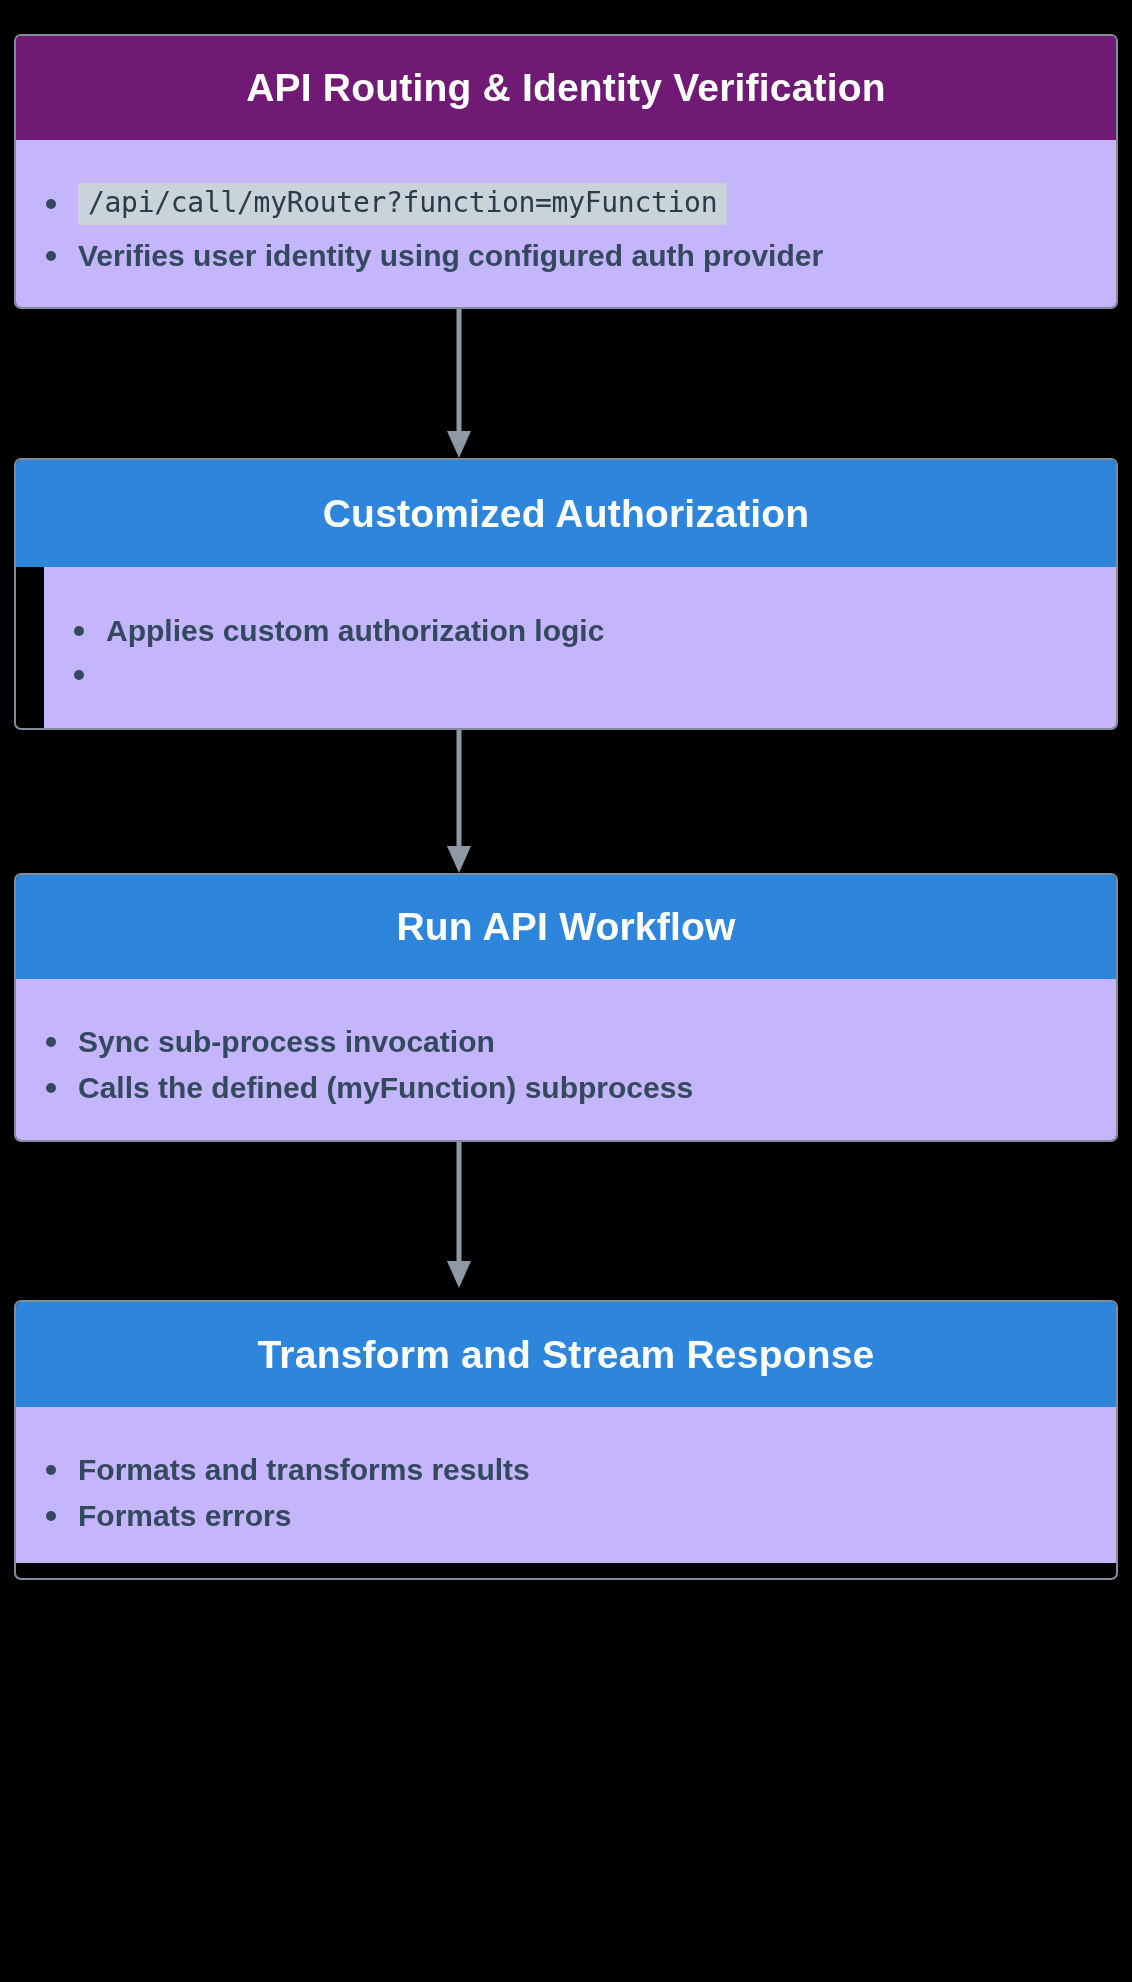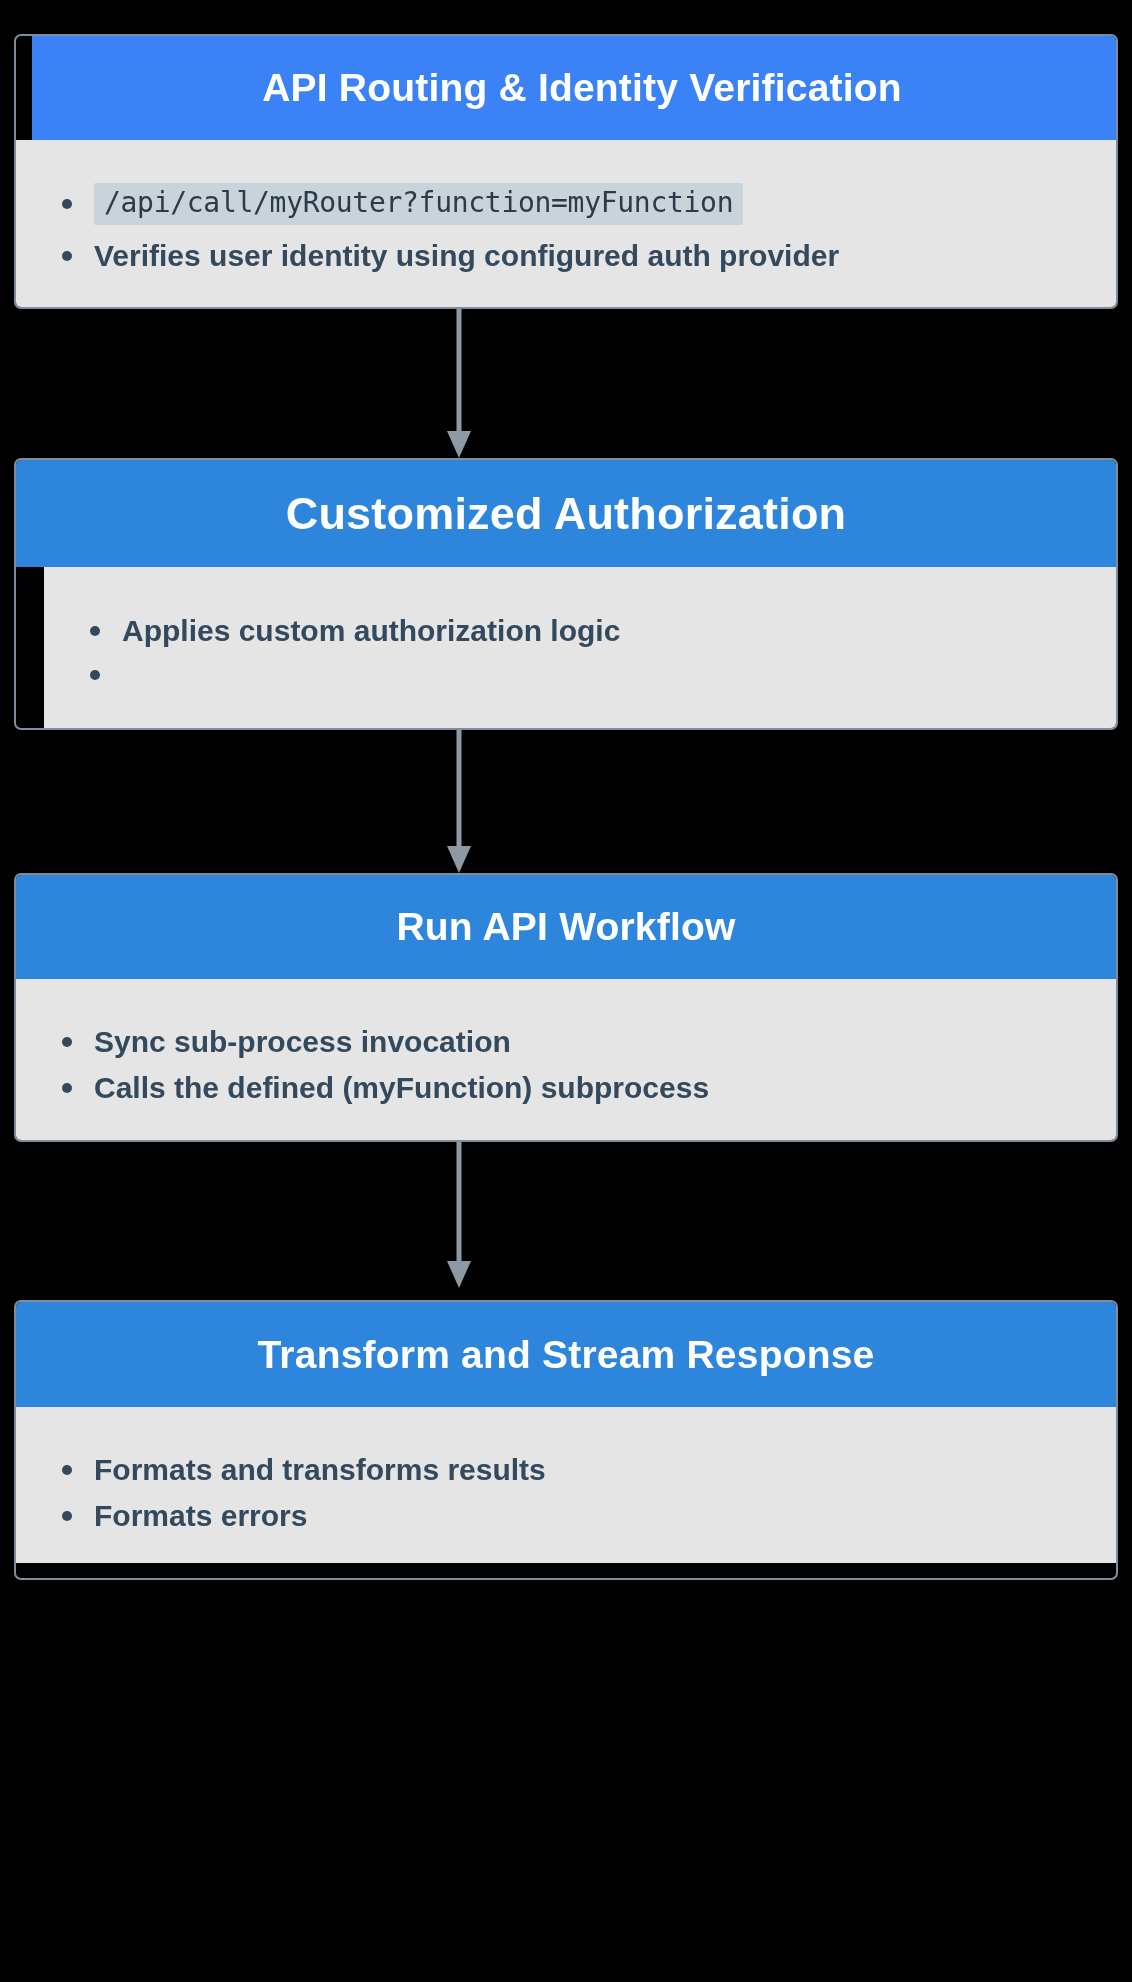--- a/index.html
+++ b/index.html
@@ -33,26 +33,26 @@
     width: 100%;
     text-align: center;
     color: #ffffff;
     font-weight: bold;
     letter-spacing: 0.2px;
     display: flex;
     align-items: center;
     justify-content: center;
   }
 
-  .node-header.teal { background: #3b82f6; margin-left: 16px; }
+  .node-header.teal { background: #701a75; }
   .node-header.blue { background: #2d86db; }
 
   .node-body {
-    background: #e5e5e5;
-    padding: 16px;
+    background: #c4b5fd;
+    padding: 0;
   }
 
   ul.bullets {
     list-style: none;
     margin: 0;
     padding: 0;
   }
 
   ul.bullets li {
     display: flex;
@@ -119,21 +119,21 @@
   </div>
 
   <div class="arrow" style="top:309px; height:151px;">
     <svg width="1132" height="151" viewBox="0 0 1132 151" xmlns="http://www.w3.org/2000/svg">
       <line x1="459" y1="0" x2="459" y2="124" stroke="#8d9aa5" stroke-width="5"></line>
       <polygon points="447,122 471,122 459,149" fill="#8d9aa5"></polygon>
     </svg>
   </div>
 
   <div class="node" style="top:458px; height:272px;">
-    <div class="node-header blue" style="height:107px; font-size:45px;">
+    <div class="node-header blue" style="height:107px; font-size:39px;">
       <span>Customized Authorization</span>
     </div>
     <div class="node-body" style="height:161px; padding-top:42px;margin-left:28px;">
       <ul class="bullets">
         <li style="height:44px; font-size:30px;">
           <span class="bullet-dot"></span>
           <span class="bullet-text">Applies custom authorization logic</span>
         </li>
         <li style="height:44px; font-size:30px;">
           <span class="bullet-dot"></span>

